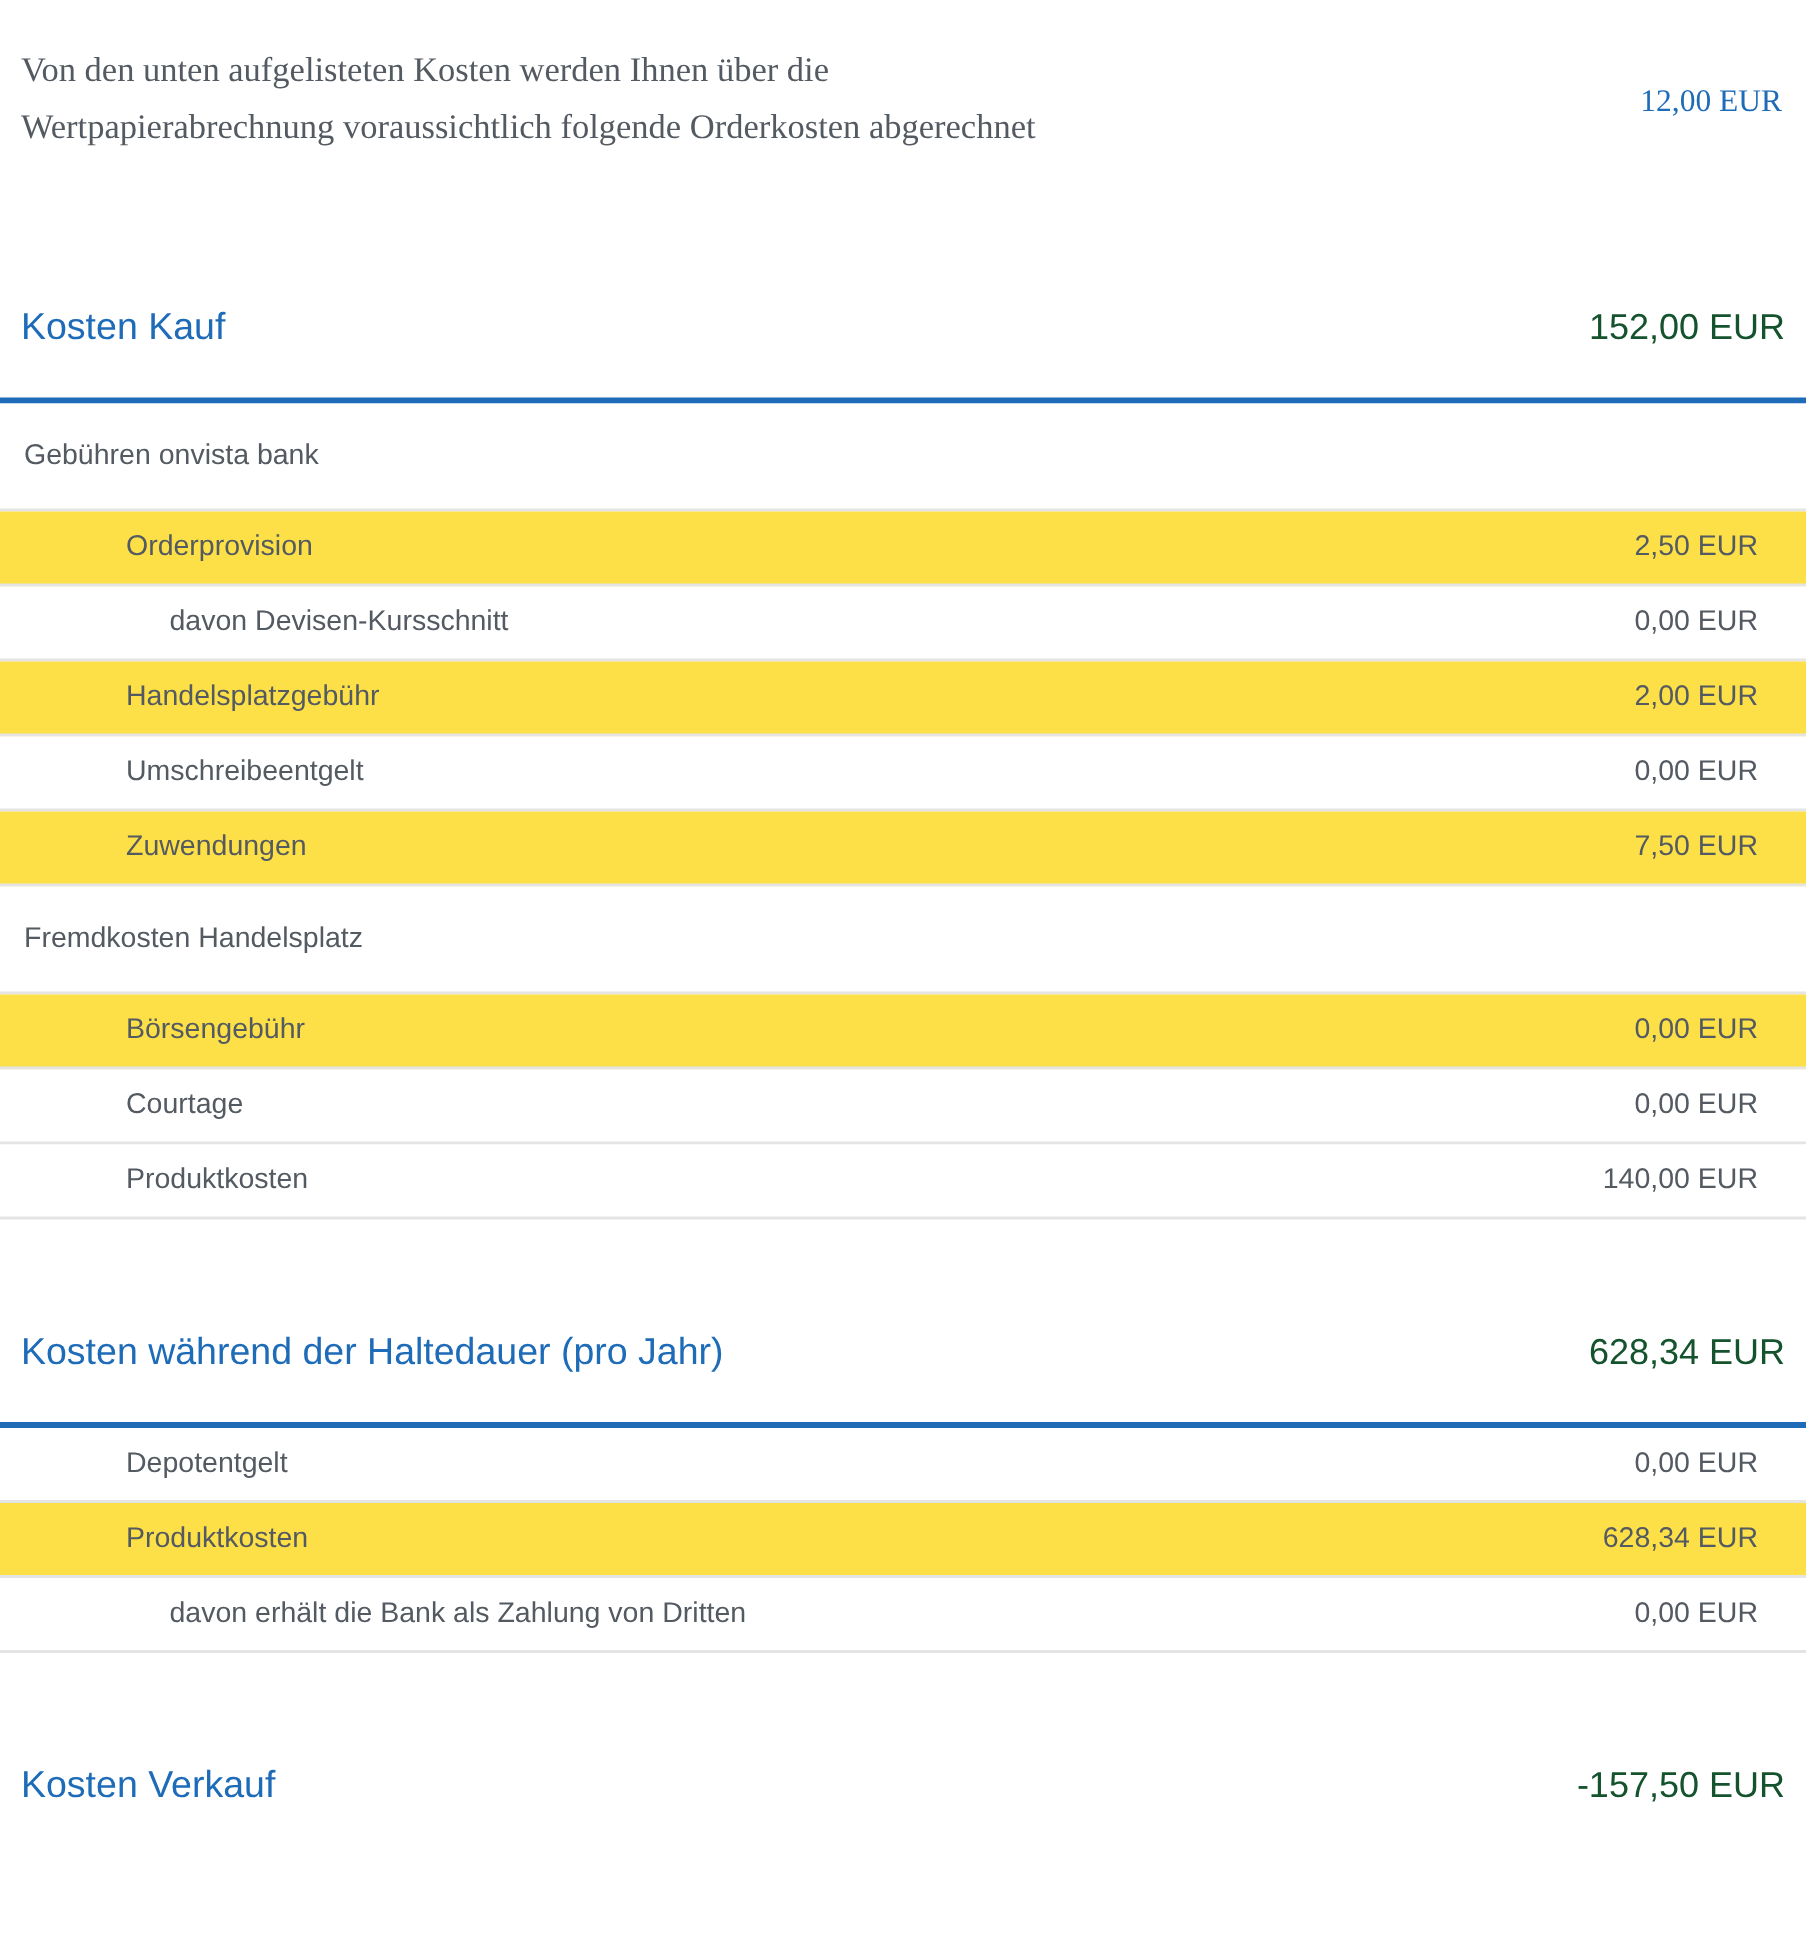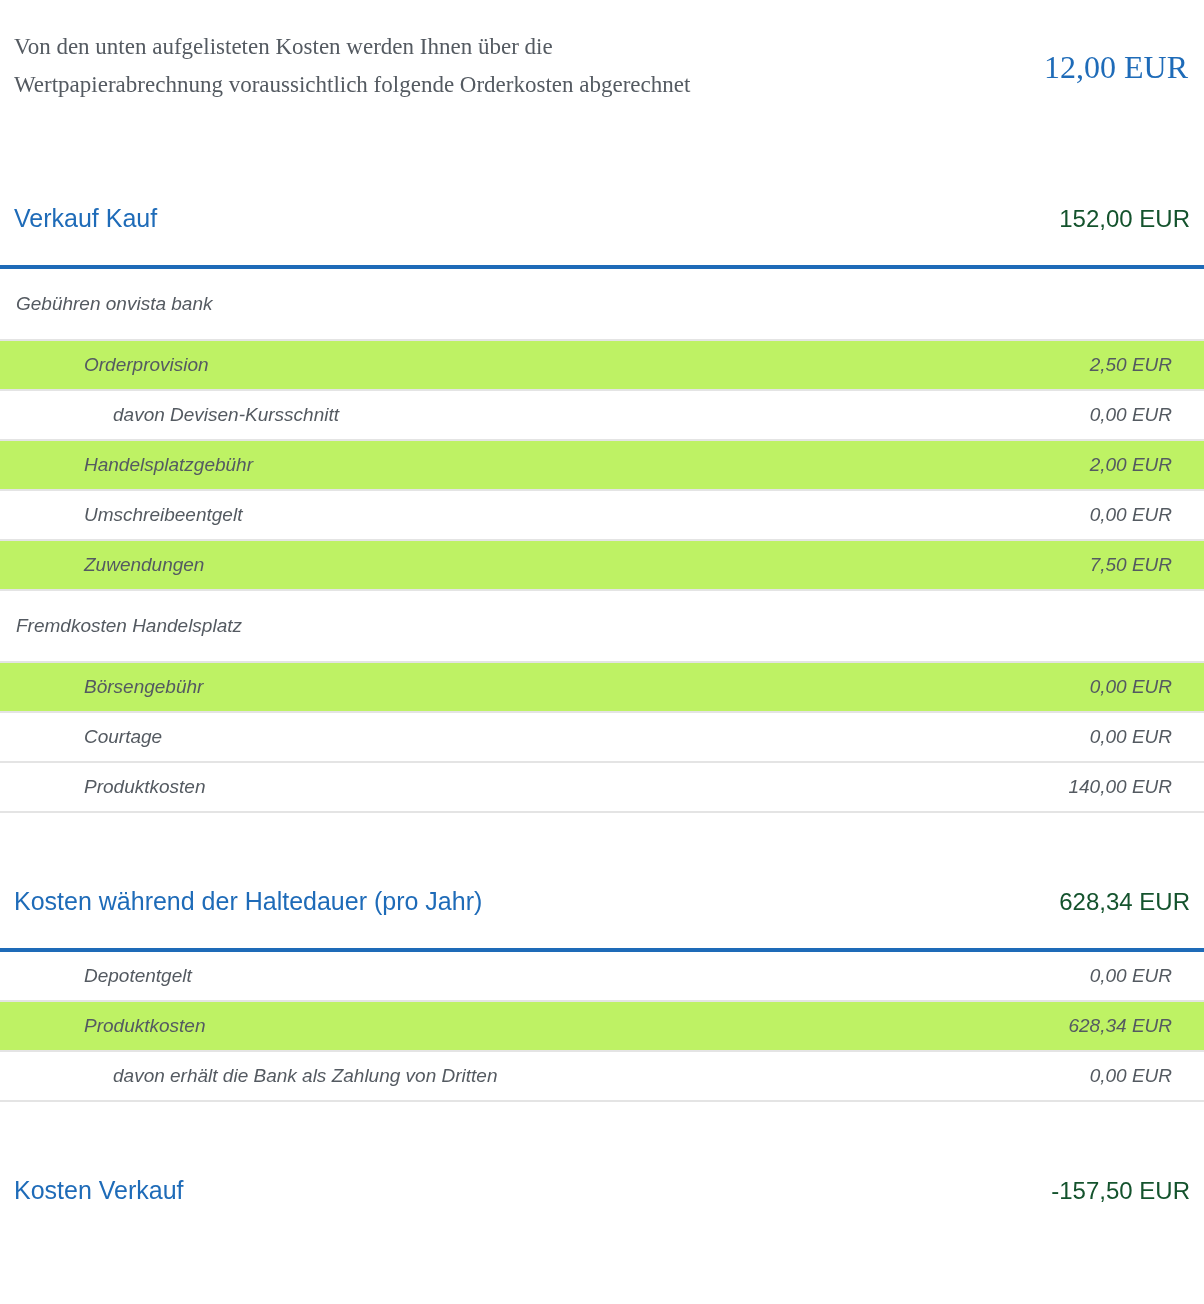--- a/index.html
+++ b/index.html
@@ -21,21 +21,21 @@
     padding: 28px 16px 0 14px;
     font-family: Liberation Serif, serif;
   }
   .intro-text {
     font-size: 23px;
     line-height: 38px;
     color: #545a61;
   }
   .intro-amount {
     color: #1e6bb8;
-    font-size: 32px;
+    font-size: 21px;
     white-space: nowrap;
     margin-top: 2px;
   }
 
   
   .section-head {
     display: flex;
     justify-content: space-between;
     align-items: baseline;
     padding: 0 14px;
@@ -53,45 +53,44 @@
 
   
   .rows { width: 100%; }
   .row {
     display: flex;
     justify-content: space-between;
     align-items: center;
     border-bottom: 2px solid #e4e4e4;
     font-size: 19px;
     color: #545a61;
-    font-style: italic;
   }
   .row.item  { height: 50px; }
   .row.group { height: 72px; padding-left: 16px; }
   .lbl.lvl1 { padding-left: 84px; }
   .lbl.lvl2 { padding-left: 113px; }
   .val { padding-right: 32px; white-space: nowrap; }
-  .bg-gray  { background: #bef264; }
+  .bg-gray  { background: #fde047; }
   .bg-white { background: #ffffff; }
 </style>
 </head>
 <body>
 
 <div class="page">
 
   <div class="intro">
     <div class="intro-text">
       <div>Von den unten aufgelisteten Kosten werden Ihnen über die</div>
       <div>Wertpapierabrechnung voraussichtlich folgende Orderkosten abgerechnet</div>
     </div>
     <div class="intro-amount">12,00 EUR</div>
   </div>
 
   <div class="section-head mt-first">
-    <div class="section-title">Verkauf Kauf</div>
+    <div class="section-title">Kosten Kauf</div>
     <div class="section-total">152,00 EUR</div>
   </div>
   <div class="rule"></div>
 
   <div class="rows">
     <div class="row group bg-white">
       <span class="lbl">Gebühren onvista bank</span>
     </div>
     <div class="row item bg-gray">
       <span class="lbl lvl1">Orderprovision</span>

